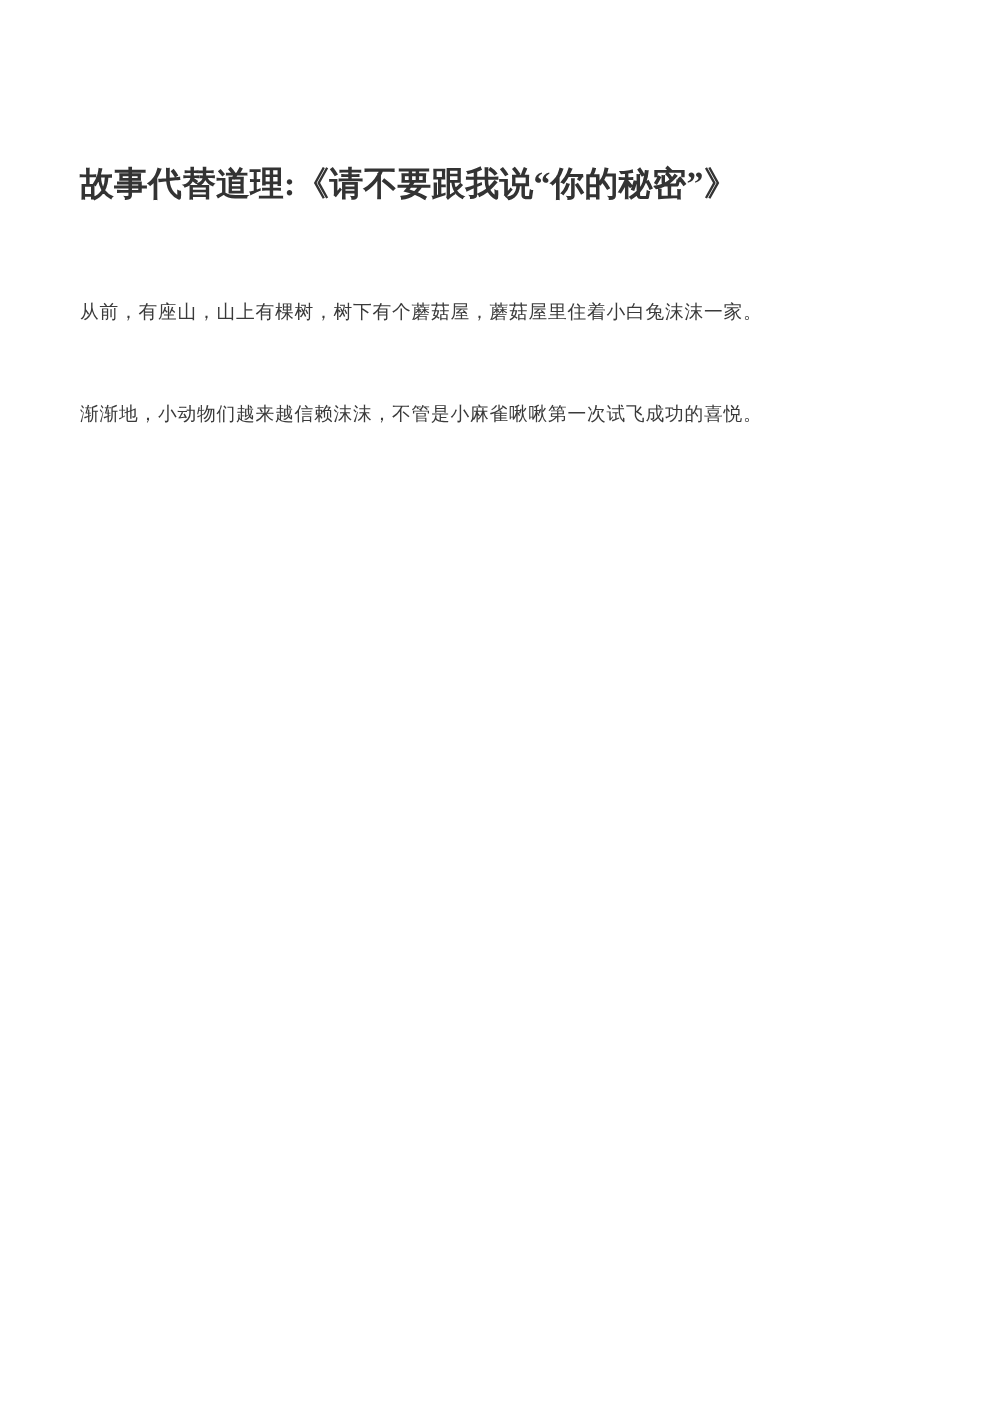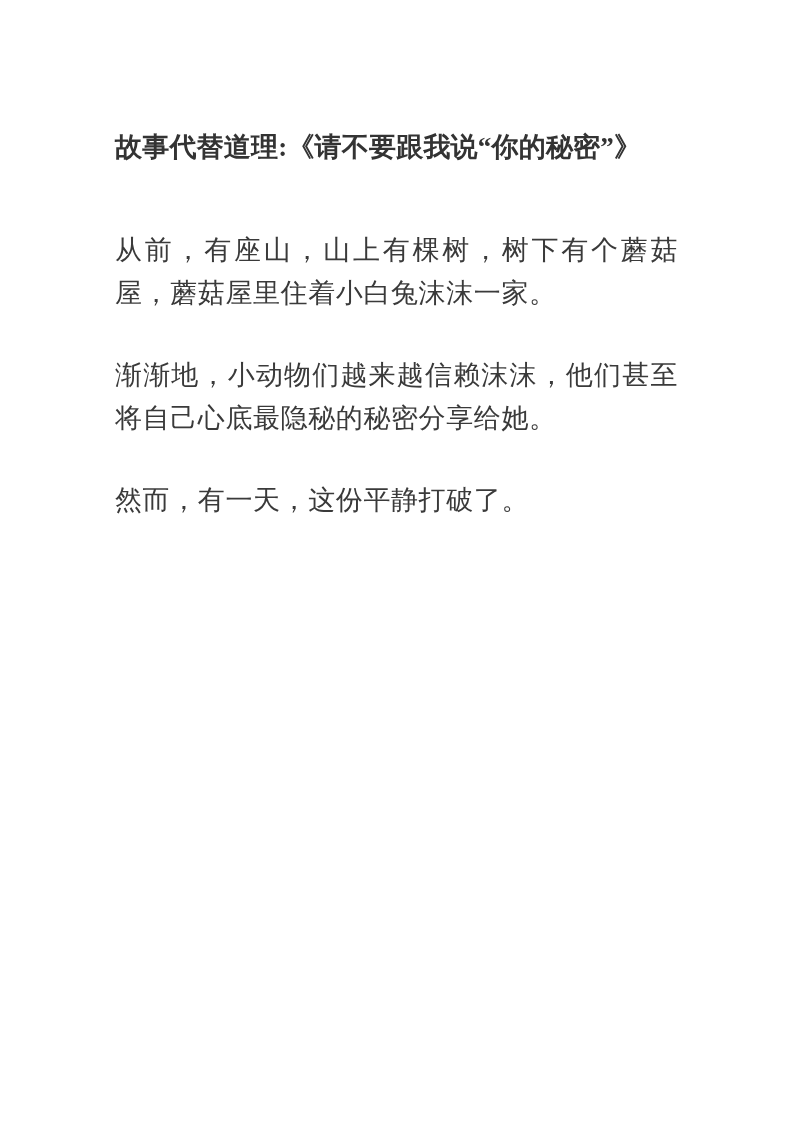--- a/index.html
+++ b/index.html
@@ -10,53 +10,52 @@
   body {
     width: 793px;
     height: 1122px;
     overflow: hidden;
     font-family: "Liberation Serif", "DejaVu Serif", serif;
   }
   .page {
     box-sizing: border-box;
     width: 793px;
     height: 914px;
-    padding: 126px 115px 0 115px;
+    padding: 126px 115px 0 64px;
     background: #ffffff;
     overflow: hidden;
   }
   .doc-title {
     margin: 0 0 61px 0;
     font-size: 27px;
     line-height: 42px;
     font-weight: bold;
     color: #333333;
     letter-spacing: 0.2px;
     white-space: nowrap;
   }
   .para {
     margin: 0 0 39px 0;
-    font-size: 27px;
+    font-size: 15px;
     line-height: 43px;
     color: #3a3a3a;
     letter-spacing: 0.6px;
     text-align: justify;
     text-justify: inter-ideograph;
   }
   .last-para {
     margin-top: 121px;
   }
 </style>
 </head>
 <body>
 
 <div class="page">
   <h1 class="doc-title">故事代替道理:《请不要跟我说“你的秘密”》</h1>
 
   <p class="para">从前，有座山，山上有棵树，树下有个蘑菇屋，蘑菇屋里住着小白兔沫沫一家。</p>
 
 
-  <p class="para">渐渐地，小动物们越来越信赖沫沫，他们甚至将自己心底最隐秘的秘密分享给她。</p>
+  <p class="para">渐渐地，小动物们越来越信赖沫沫，不管是小麻雀啾啾第一次试飞成功的喜悦。</p>
 
-  <p class="para">然而，有一天，这份平静打破了。</p>
 
 
 </div>
 
 </body></html>

